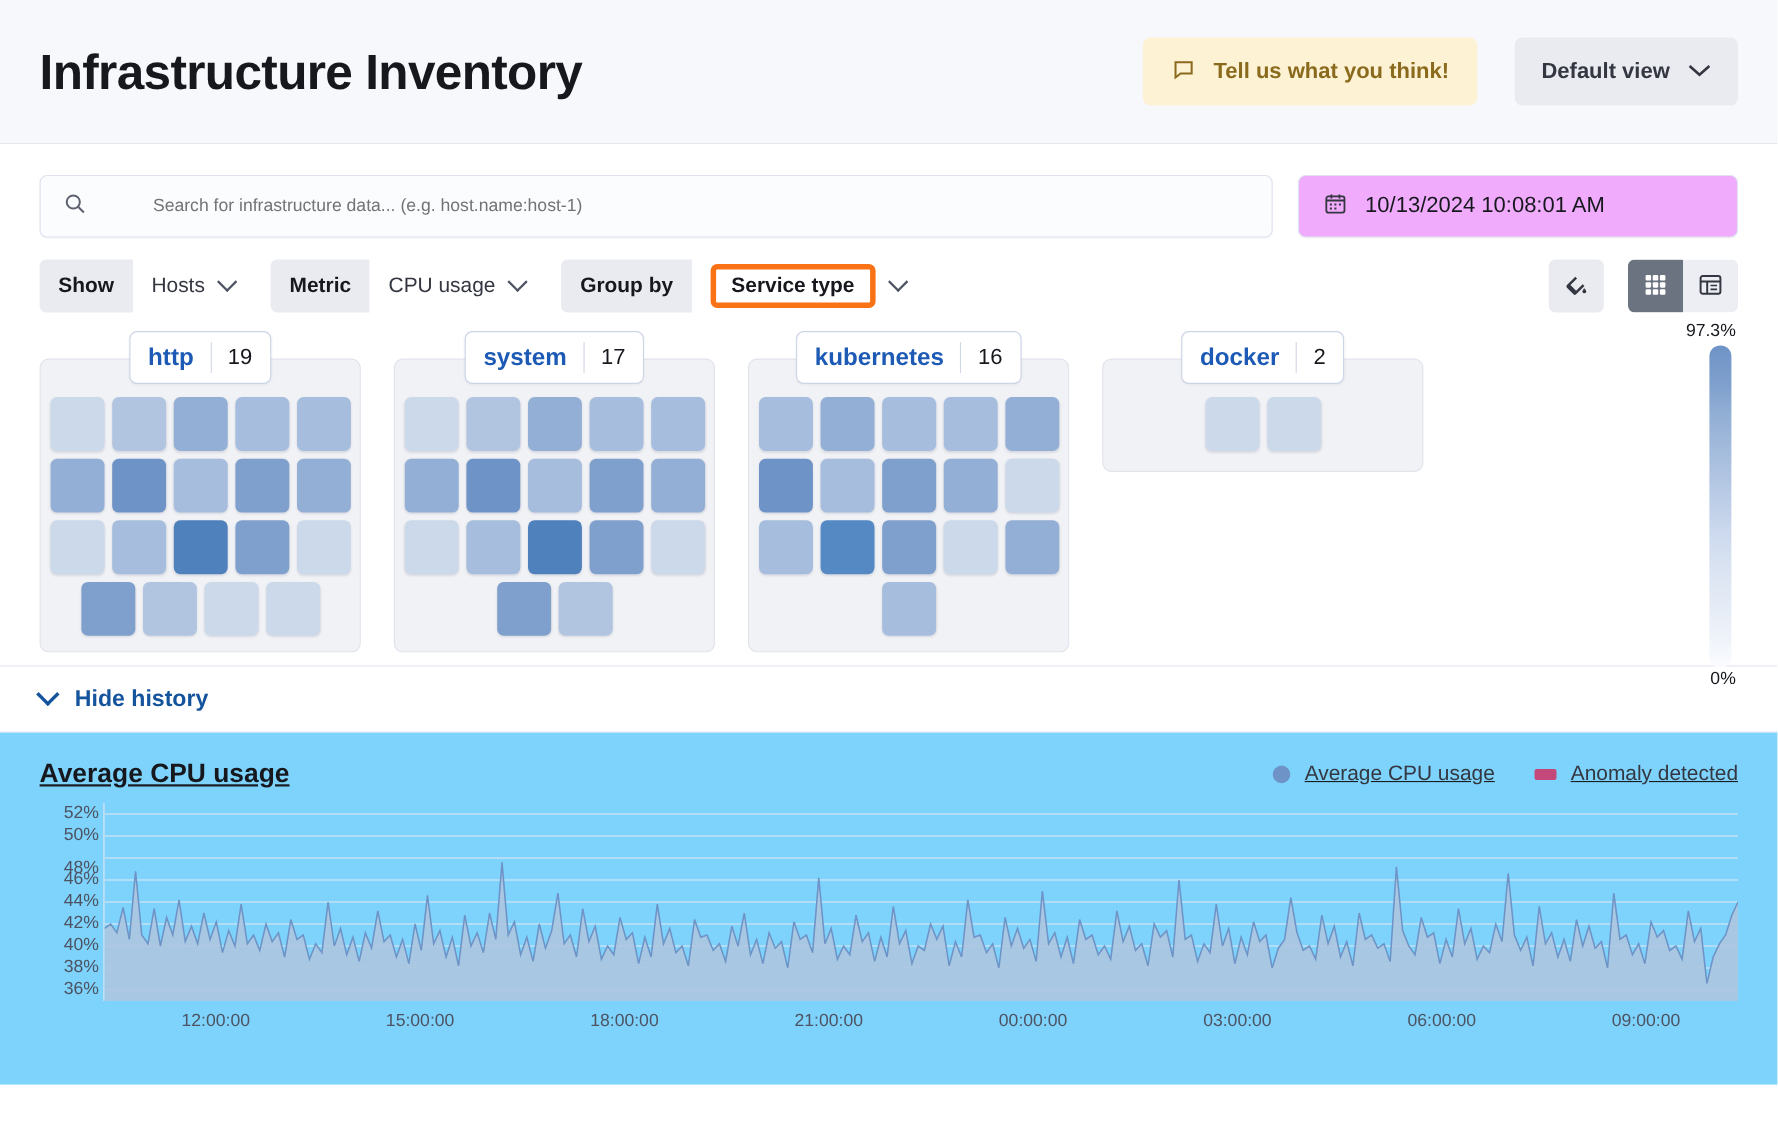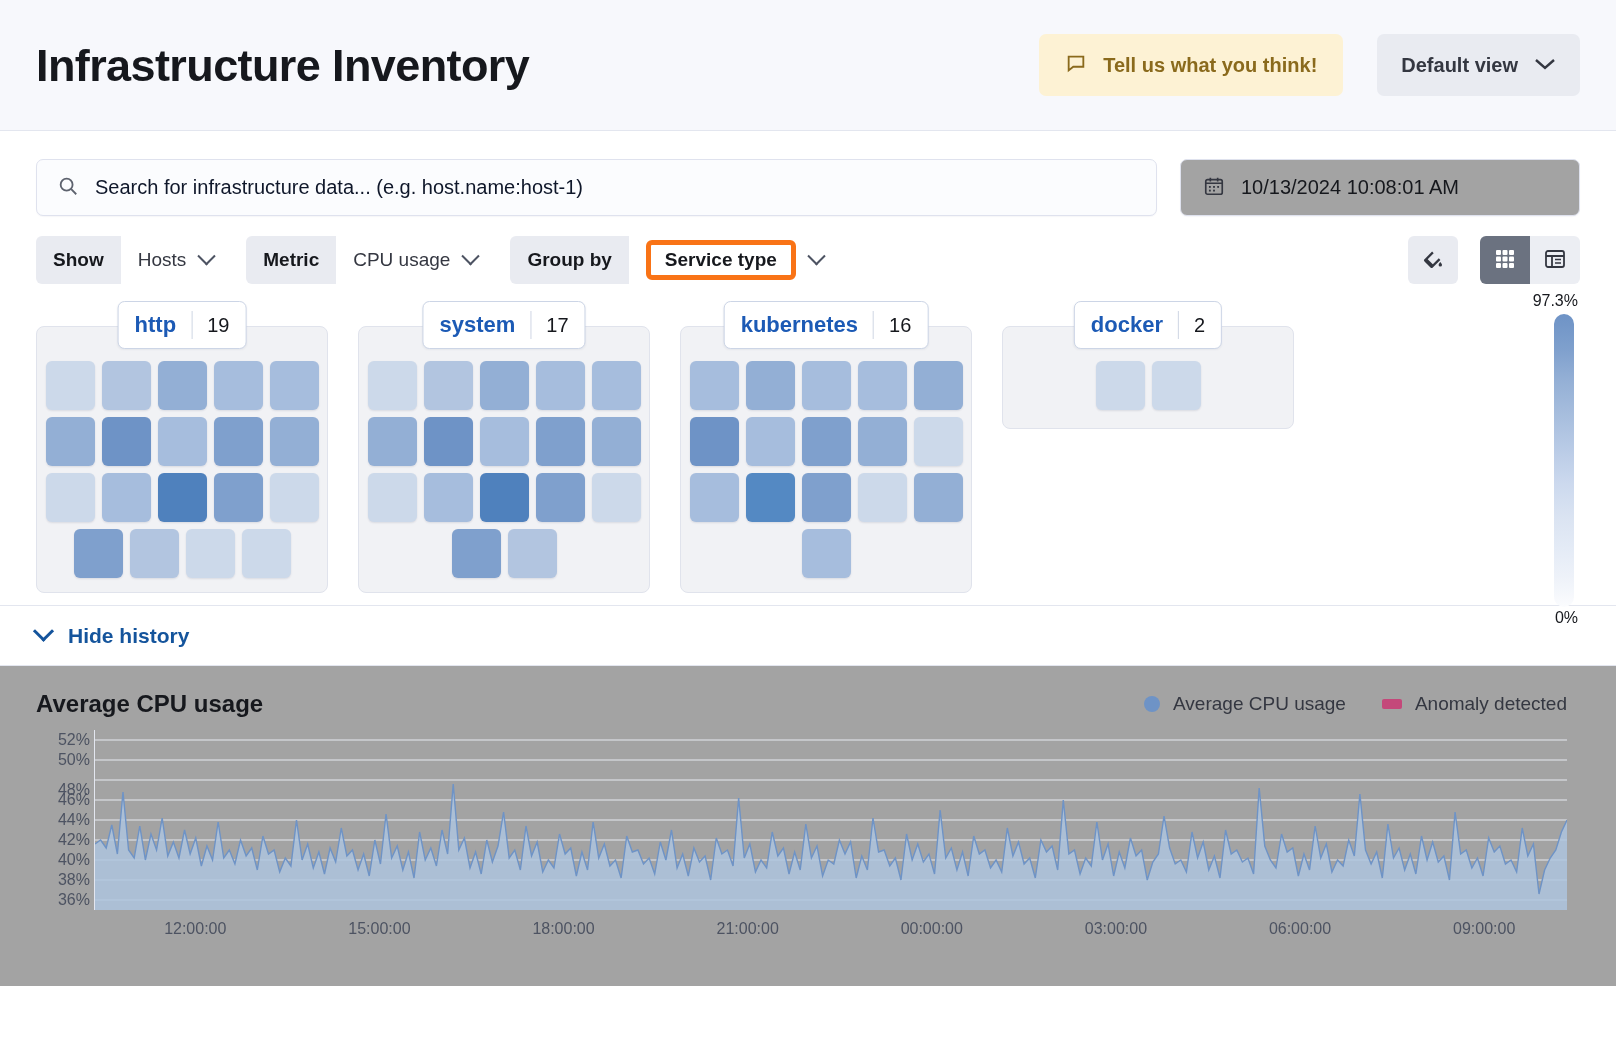--- a/index.html
+++ b/index.html
@@ -85,27 +85,28 @@
     background: #fbfcfe;
     border: 1px solid #dfe2ee;
     border-radius: 7px;
     display: flex;
     align-items: center;
     padding: 0 20px;
     gap: 16px;
     box-shadow: 0 1px 1px rgba(50,60,100,0.04);
   }
   .search-box .placeholder {
-    color: #0f172a;
-    font-size: 20px;
+    color: #737373;
+    font-size: 16px;
+    margin-left: 44px;
   }
   .date-box {
     width: 400px;
     height: 57px;
-    background: #a3a3a3;
+    background: #f0abfc;
     border: 1px solid #dfe2ee;
     border-radius: 7px;
     display: flex;
     align-items: center;
     padding: 0 22px;
     gap: 16px;
     box-shadow: 0 1px 1px rgba(50,60,100,0.04);
   }
   .date-box .value { color: #16181d; font-size: 20px; }
   .refresh-btn {
@@ -317,24 +318,25 @@
   .chev-blue {
     display: inline-block;
     width: 15px; height: 15px;
     border-right: 3px solid #14549c;
     border-bottom: 3px solid #14549c;
     transform: rotate(45deg) translate(-3px,-3px);
   }
 
   
   .chart-panel {
-    background: #a3a3a3;
-    padding: 24px 49px 0 36px;
+    background: #7dd3fc;
+    padding: 24px 36px 0 36px;
     height: 320px;
     position: relative;
+    text-decoration: underline;
   }
   .chart-header {
     display: flex;
     align-items: center;
     margin-bottom: 12px;
   }
   .chart-title {
     font-size: 24px;
     font-weight: bold;
     color: #16181d;

